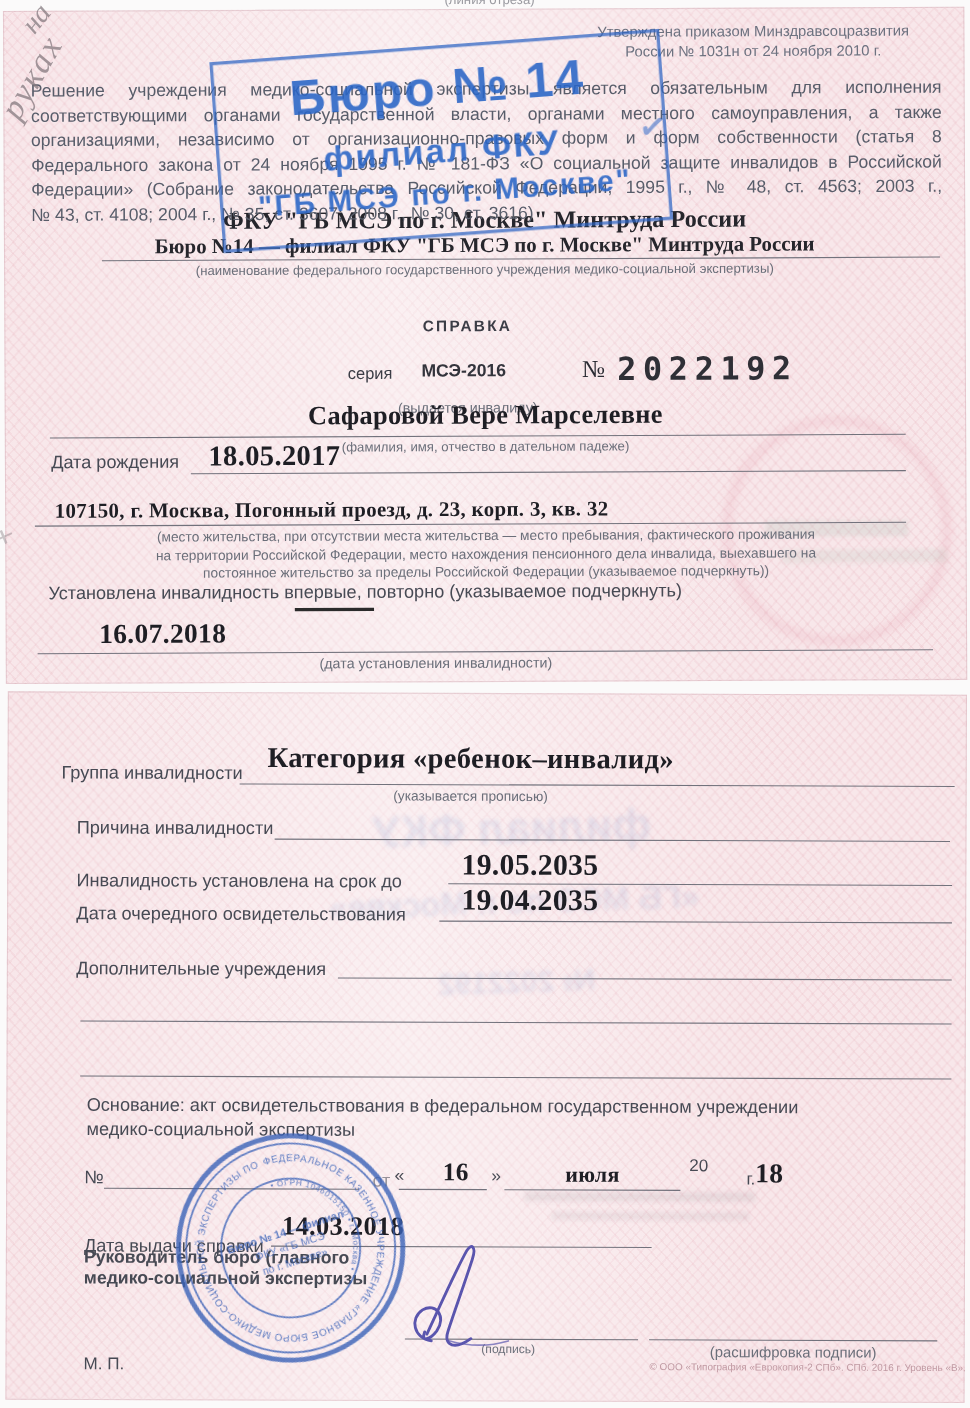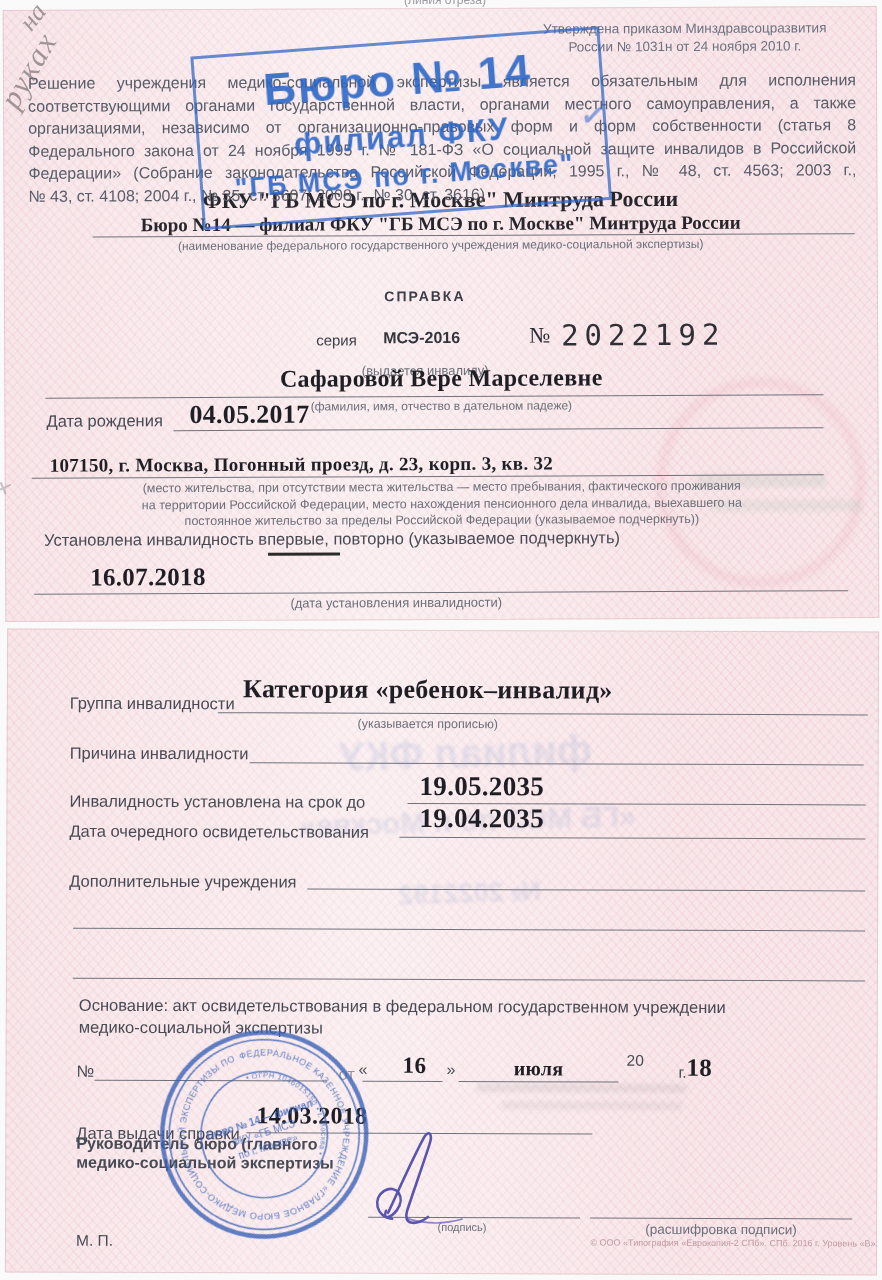--- a/index.html
+++ b/index.html
@@ -22,21 +22,21 @@
   .serif-head{font-family:"Liberation Serif",serif;font-weight:bold;color:#26262c;}
   .stamp-rect{border:3.5px solid rgba(45,100,195,.72);color:rgba(40,100,198,.88);
               text-align:center;transform:rotate(-4deg);filter:blur(.3px);z-index:5;}
   .stamp-rect div{font-weight:bold;letter-spacing:2px;}
   .ghost{color:rgba(70,110,185,.13);filter:blur(1.8px);font-weight:bold;transform:scaleX(-1) rotate(2deg);
          text-align:center;z-index:0;}
   .ghost-circle{position:absolute;border:10px solid rgba(222,130,150,.14);border-radius:50%;filter:blur(3px);z-index:0;}
   .smudge{position:absolute;filter:blur(2px);z-index:0;}
   .pencil{position:absolute;font-family:"Liberation Serif",serif;font-style:italic;
           color:rgba(128,116,122,.72);z-index:6;}
-  .mono-num{font-family:"DejaVu Sans Mono",monospace;font-weight:normal;color:#2f2f36;}
+  .mono-num{font-family:"DejaVu Sans Mono",monospace;font-weight:bold;color:#2f2f36;}
   svg text{font-family:"Liberation Sans",sans-serif;}
 </style>
 </head>
 <body>
 
 <div id="root">
 
   <div class="abs cap" style="left:404px;top:-7px;font-size:12px;color:#9b9ba1;z-index:2">(линия отреза)</div>
 
   <div class="pencil" style="left:20px;top:2px;font-size:26px;transform:rotate(-52deg)">на</div>
@@ -81,21 +81,21 @@
     <div class="abs" style="left:378px;top:320px;font-size:16px;font-weight:bold;color:#33343c">МСЭ-2016</div>
     <div class="abs" style="left:524px;top:314px;font-size:22px;font-family:'Liberation Serif',serif;color:#2b2b33">№</div>
     <div class="abs mono-num" style="left:556px;top:310px;font-size:29px;letter-spacing:6px">2022192</div>
     <div class="abs cap ctr" style="left:0;top:354px;width:840px;font-size:13px">(выдается инвалиду)</div>
 
     <div class="abs val ctr" style="left:0;top:356px;width:100%;font-size:24px">Сафаровой Вере Марселевне</div>
     <div class="ln" style="left:40px;top:387px;width:778px"></div>
     <div class="abs cap ctr" style="left:0;top:390px;width:100%;font-size:12px">(фамилия, имя, отчество в дательном падеже)</div>
 
     <div class="abs lab" style="left:41px;top:401px">Дата рождения</div>
-    <div class="abs val" style="left:184px;top:390px;font-size:26px">04.05.2017</div>
+    <div class="abs val" style="left:184px;top:390px;font-size:26px">18.05.2017</div>
     <div class="ln" style="left:168px;top:420px;width:650px"></div>
 
     <div class="abs val" style="left:44px;top:444px;font-size:19px">107150, г. Москва, Погонный проезд, д. 23, корп. 3, кв. 32</div>
     <div class="ln" style="left:26px;top:467px;width:792px"></div>
     <div class="abs ctr" style="left:0;top:470px;width:100%">
       <div class="cap" style="line-height:16.5px">(место жительства, при отсутствии места жительства — место пребывания, фактического проживания</div>
       <div class="cap" style="line-height:16.5px">на территории Российской Федерации, место нахождения пенсионного дела инвалида, выехавшего на</div>
       <div class="cap" style="line-height:16.5px">постоянное жительство за пределы Российской Федерации (указываемое подчеркнуть))</div>
     </div>
 
@@ -109,21 +109,21 @@
   <div class="card" style="left:6px;top:630px;width:870px;height:642px;transform:rotate(.2deg)">
 
     <div class="abs ghost" style="left:250px;top:100px;width:420px">
       <div style="font-size:40px">филиал ФКУ</div>
       <div style="font-size:30px;margin-top:28px">«ГБ МСЭ по г. Москве»</div>
       <div style="font-size:27px;margin-top:40px">№ 2022192</div>
     </div>
     <div class="smudge" style="left:470px;top:452px;width:210px;height:9px;background:rgba(150,140,150,.16)"></div>
     <div class="smudge" style="left:495px;top:470px;width:180px;height:8px;background:rgba(150,140,150,.13)"></div>
 
-    <div class="abs lab" style="left:62px;top:64px">Группа инвалидности</div>
+    <div class="abs lab" style="left:48px;top:64px">Группа инвалидности</div>
     <div class="abs val ctr" style="left:200px;top:44px;width:440px;font-size:26px">Категория «ребенок–инвалид»</div>
     <div class="ln" style="left:210px;top:82px;width:650px"></div>
     <div class="abs cap ctr" style="left:200px;top:86px;width:440px">(указывается прописью)</div>
 
     <div class="abs lab" style="left:62px;top:114px">Причина инвалидности</div>
     <div class="ln" style="left:242px;top:132px;width:614px"></div>
 
     <div class="abs lab" style="left:62px;top:162px">Инвалидность установлена на срок до</div>
     <div class="abs val" style="left:412px;top:140px;font-size:27px">19.05.2035</div>
     <div class="ln" style="left:400px;top:172px;width:458px"></div>

